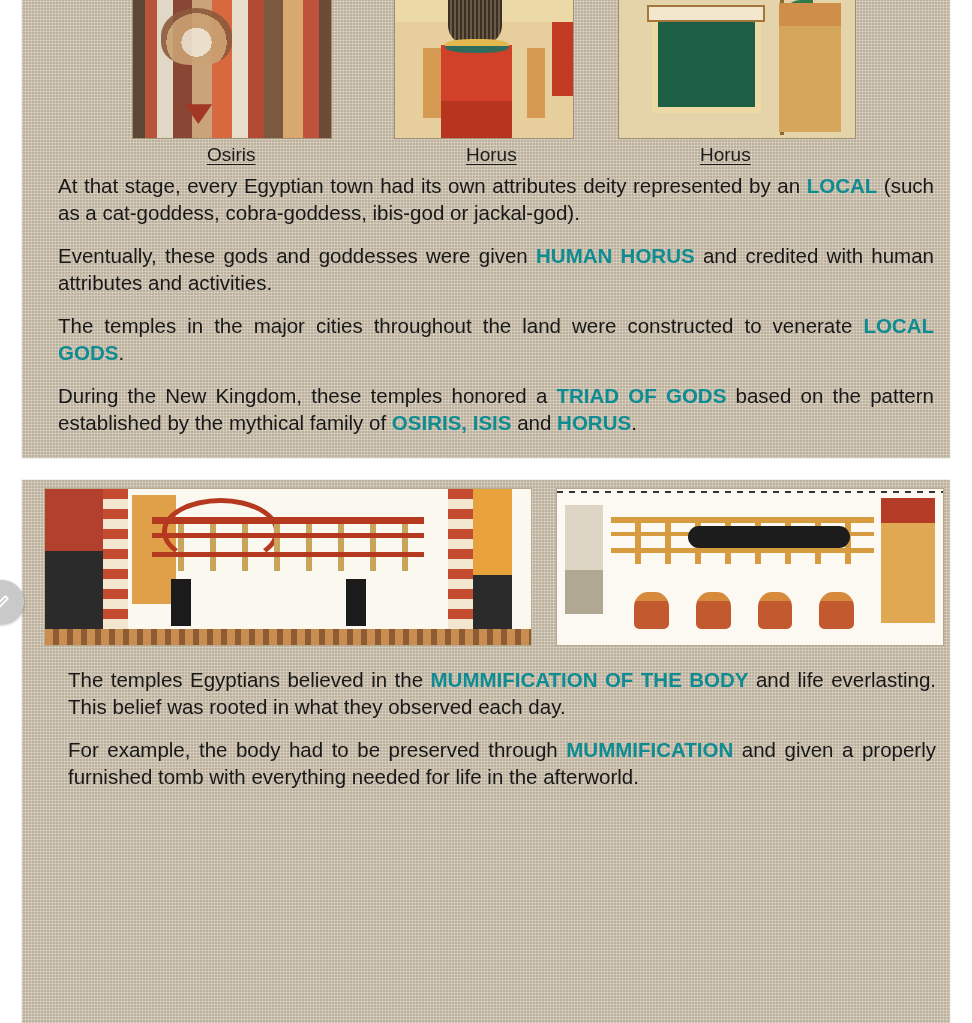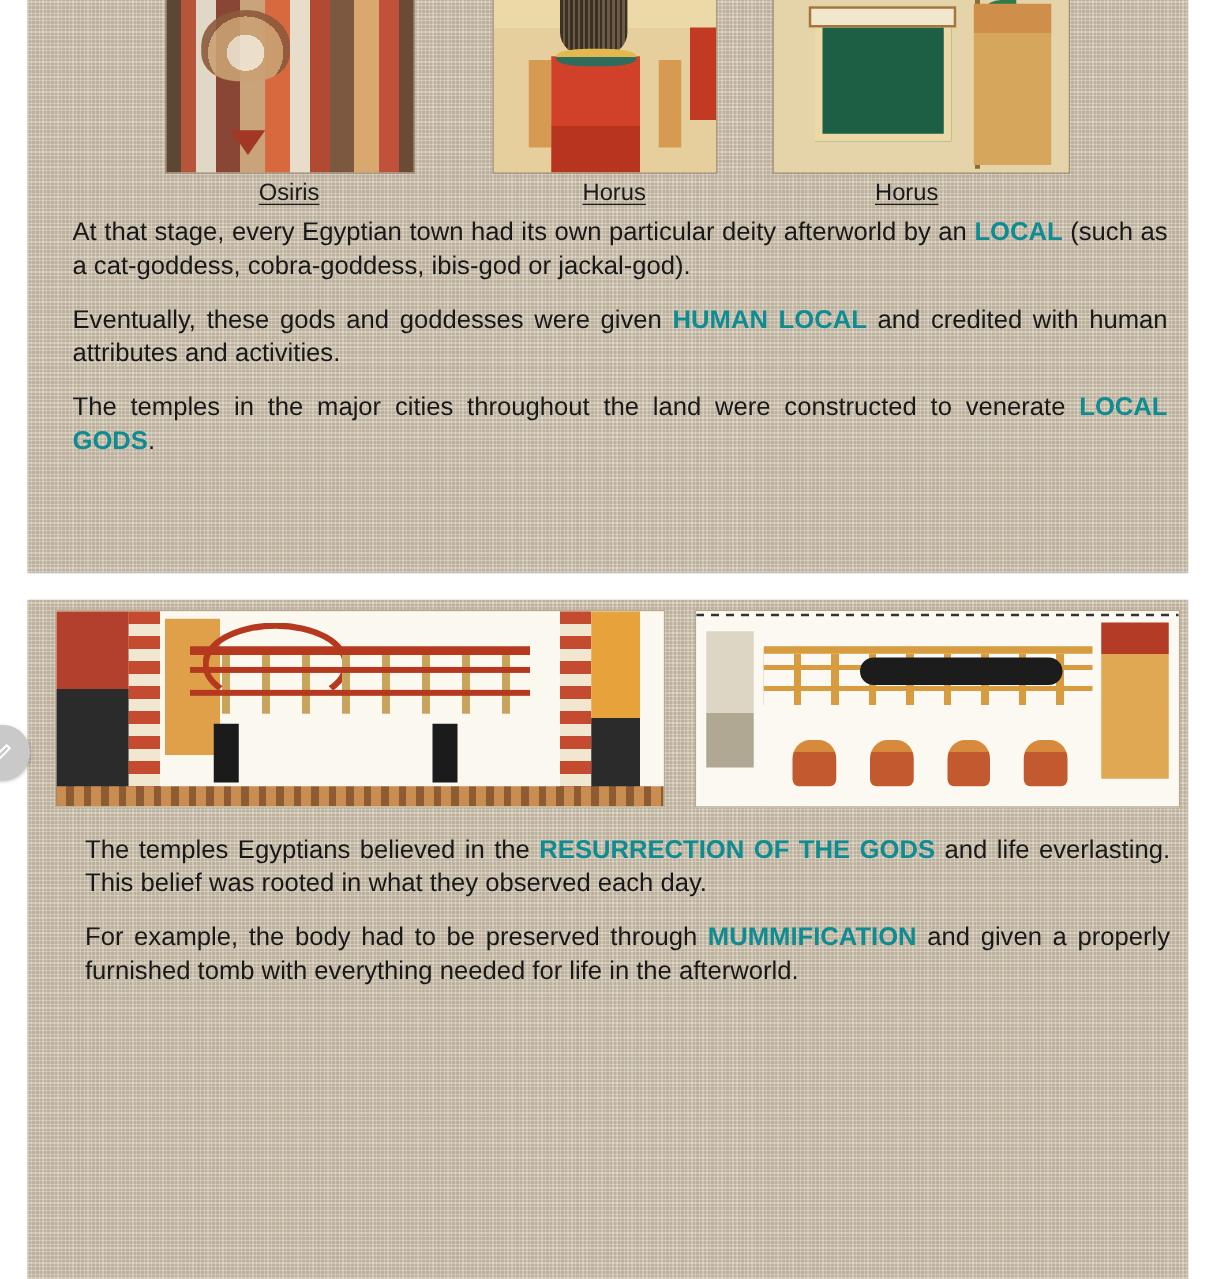--- a/index.html
+++ b/index.html
@@ -310,23 +310,24 @@
             <div class="figure"></div>
           </div>
         </div>
       </div>
 
       <div class="deity-caption cap-osiris">Osiris</div>
       <div class="deity-caption cap-isis">Horus</div>
       <div class="deity-caption cap-horus">Horus</div>
 
       <div class="text-area-one">
-        <p class="para just"><span>At that stage, every Egyptian town had its own particular deity afterworld by an </span><span class="hl">LOCAL</span><span> (such as a cat-goddess, cobra-goddess, ibis-god or jackal-god).</span></p>
-        <p class="para just"><span>Eventually, these gods and goddesses were given </span><span class="hl">HUMAN LOCAL</span><span> and credited with human attributes and activities.</span></p>
+        <p class="para just"><span>At that stage, every Egyptian town had its own attributes deity represented by an </span><span class="hl">LOCAL</span><span> (such as a cat-goddess, cobra-goddess, ibis-god or jackal-god).</span></p>
+        <p class="para just"><span>Eventually, these gods and goddesses were given </span><span class="hl">HUMAN HORUS</span><span> and credited with human attributes and activities.</span></p>
         <p class="para just"><span>The temples in the major cities throughout the land were constructed to venerate </span><span class="hl">LOCAL GODS</span><span>.</span></p>
+        <p class="para just"><span>During the New Kingdom, these temples honored a </span><span class="hl">TRIAD OF GODS</span><span> based on the pattern established by the mythical family of </span><span class="hl">OSIRIS, ISIS</span><span> and </span><span class="hl">HORUS</span><span>.</span></p>
       </div>
 
     </div>
   </div>
 
   <div class="gap"></div>
 
   <div class="slide slide-two">
     <div class="linen"></div>
     <div class="slide-inner">
@@ -356,21 +357,21 @@
             <div class="jar j1"></div>
             <div class="jar j2"></div>
             <div class="jar j3"></div>
             <div class="jar j4"></div>
             <div class="figR"></div>
           </div>
         </div>
       </div>
 
       <div class="text-area-two">
-        <p class="para just"><span>The temples Egyptians believed in the </span><span class="hl">RESURRECTION OF THE GODS</span><span> and life everlasting. This belief was rooted in what they observed each day.</span></p>
+        <p class="para just"><span>The temples Egyptians believed in the </span><span class="hl">MUMMIFICATION OF THE BODY</span><span> and life everlasting. This belief was rooted in what they observed each day.</span></p>
         <p class="para just"><span> For example, the body had to be preserved through </span><span class="hl">MUMMIFICATION</span><span> and given a properly furnished tomb with everything needed for life in the afterworld.</span></p>
       </div>
 
     </div>
   </div>
 
   <div class="edit-handle">
     <span>
       <svg width="20" height="20" viewBox="0 0 24 24" fill="none" stroke="#ffffff" stroke-width="2" stroke-linecap="round" stroke-linejoin="round">
         <path d="M4 20l4-1 11-11-3-3L5 16l-1 4z"></path>

